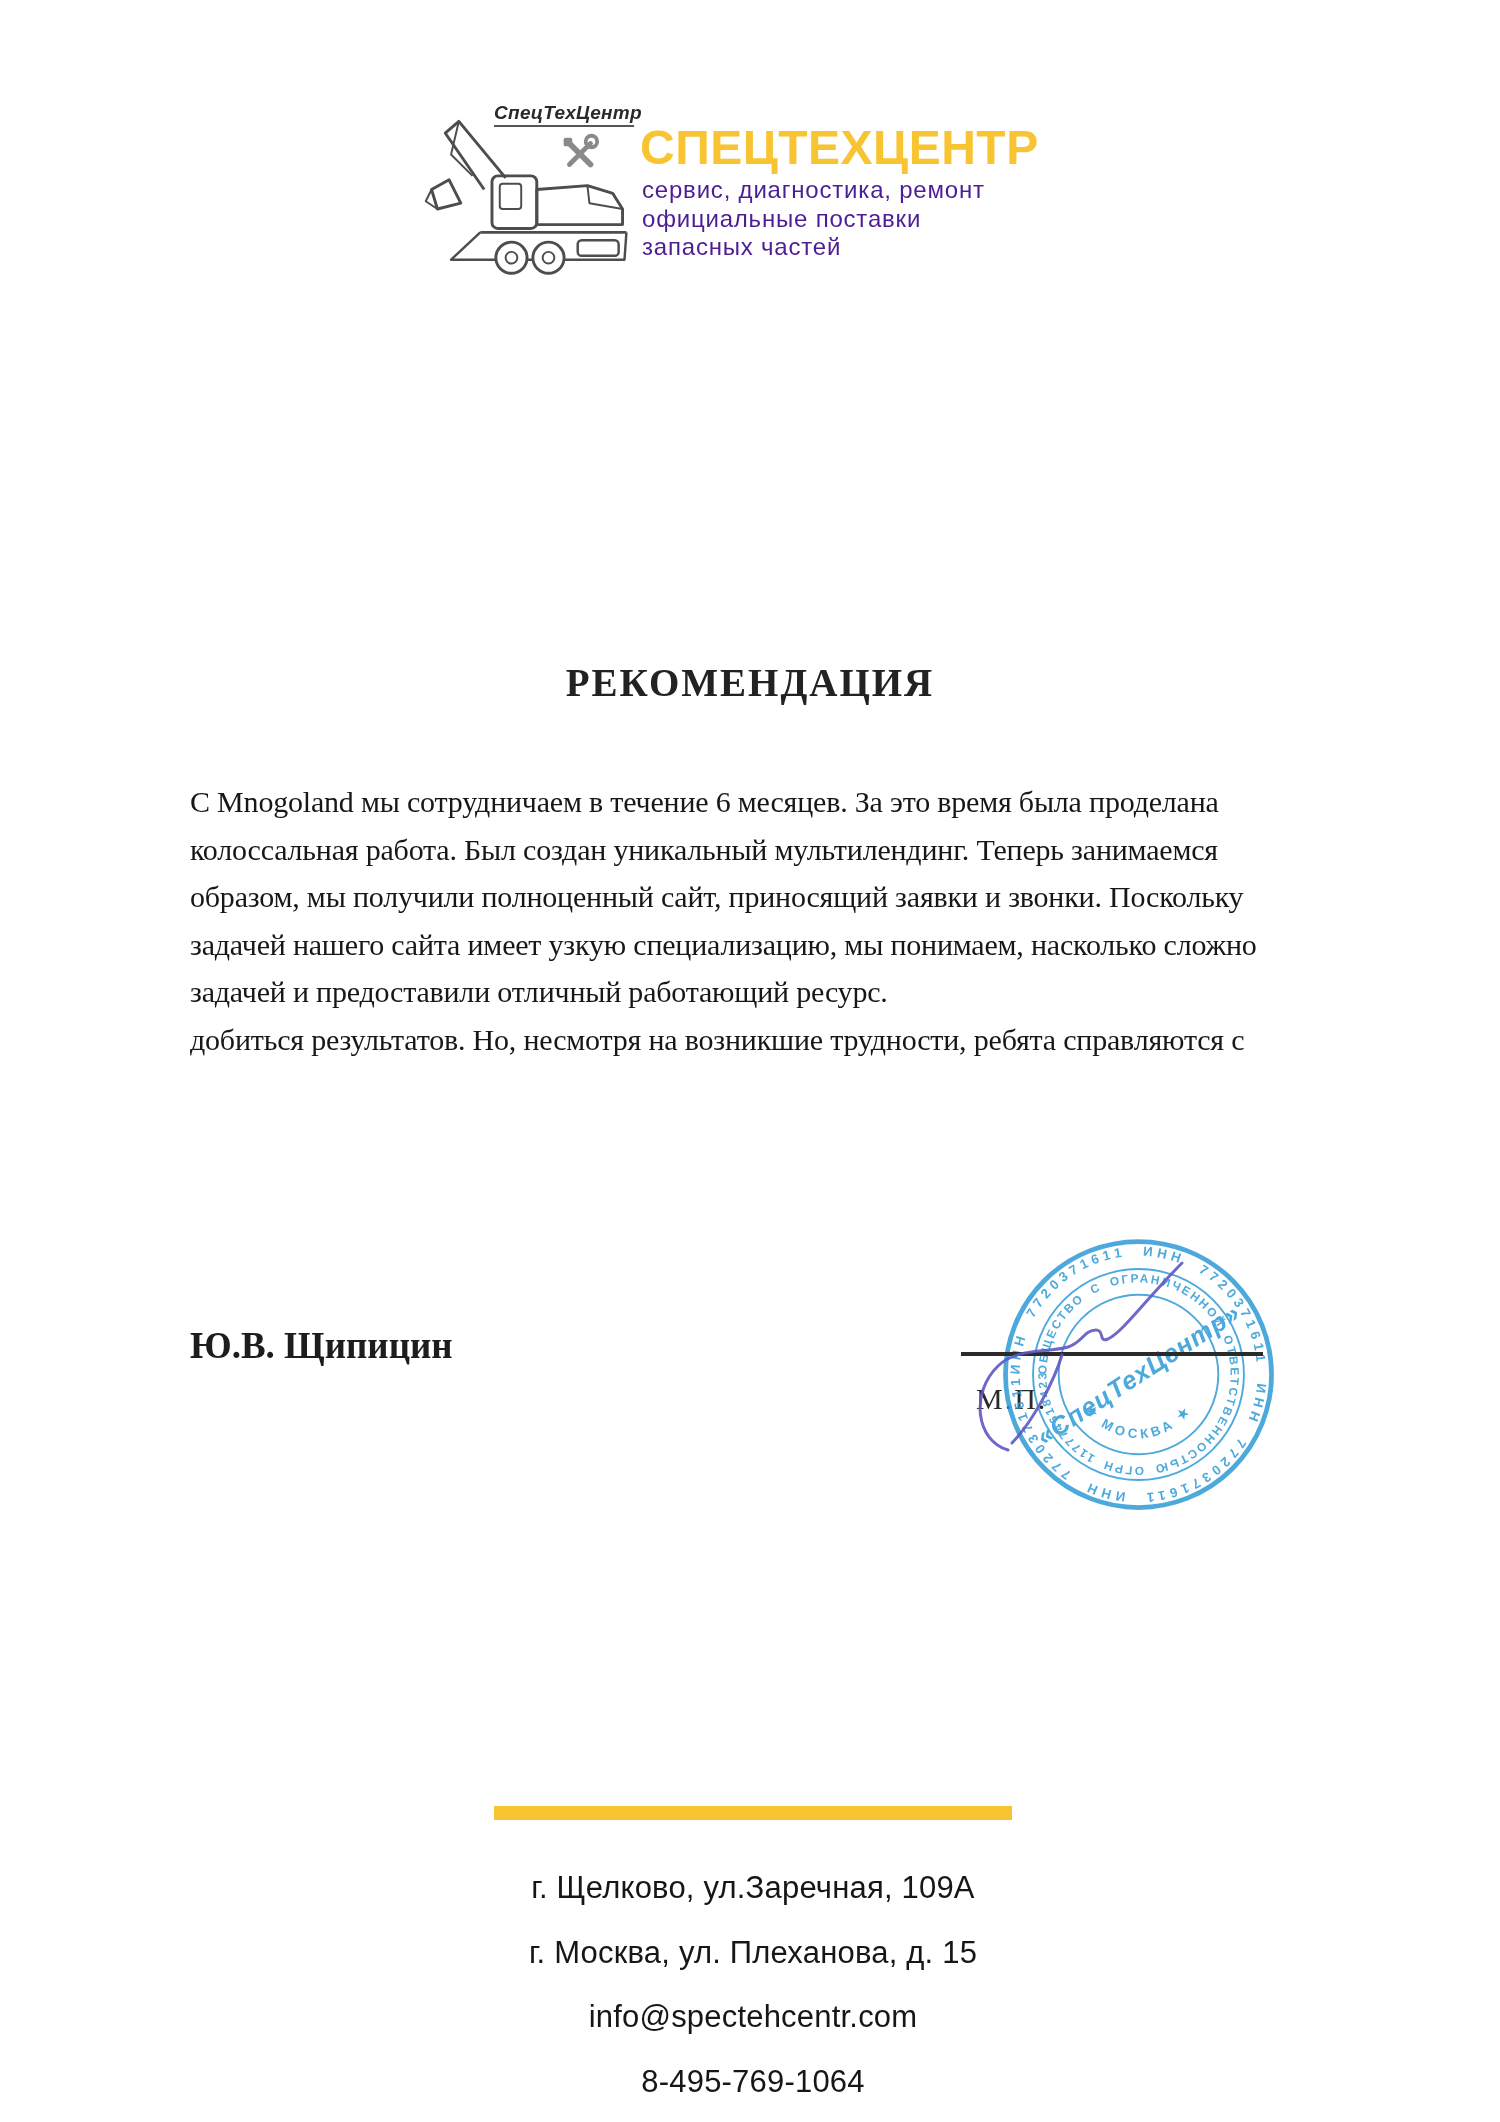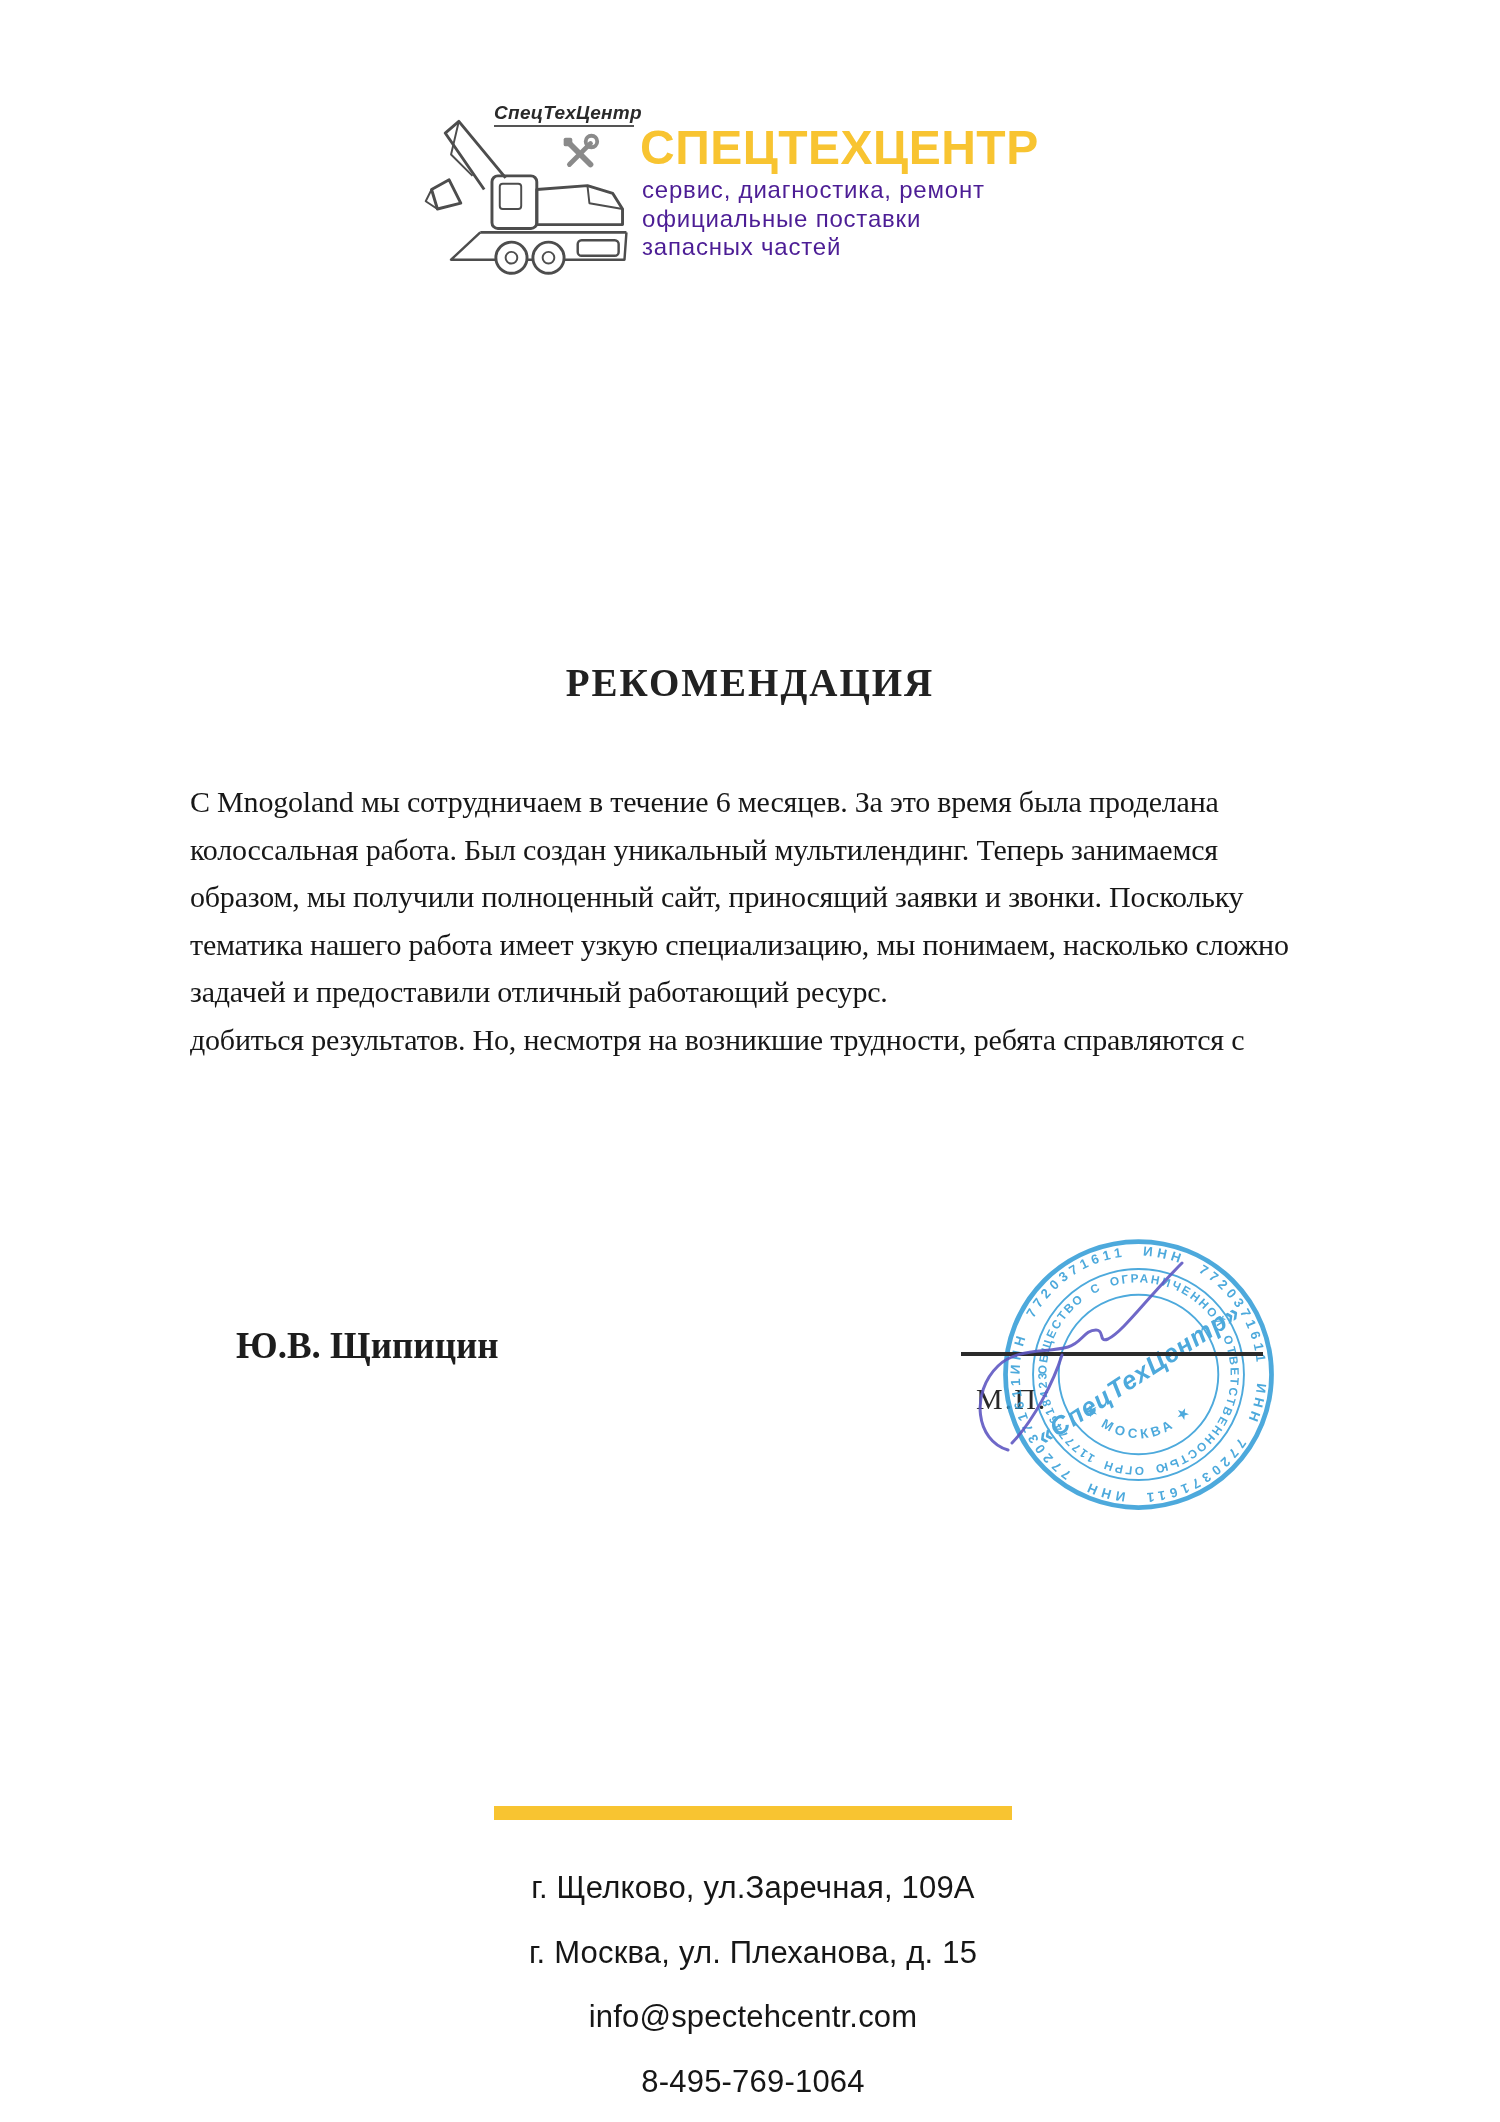--- a/index.html
+++ b/index.html
@@ -38,21 +38,21 @@
     position:absolute; left:0; top:660px; width:1500px; text-align:center;
     font-weight:bold; font-size:39px; letter-spacing:2px; color:#222;
   }
   .doc-body {
     position:absolute; left:190px; top:778px;
     font-size:30px; line-height:47.5px; letter-spacing:-0.2px;
     color:#171717; white-space:nowrap;
   }
   .signatory {
     position:absolute; left:190px; top:1324px;
-    font-weight:bold; font-size:37px; color:#1d1d1d; white-space:nowrap;margin-left:46px;
+    font-weight:bold; font-size:37px; color:#1d1d1d; white-space:nowrap;
   }
 
   
   .stamp { position:absolute; left:996px; top:1232px; width:285px; height:285px; opacity:.85; }
   .stamp-c { fill:none; stroke:var(--stamp-blue, #2E9BD6); }
   .stamp-c.thick { stroke-width:5; }
   .stamp-c.thin  { stroke-width:2; }
   .stamp text { fill:var(--stamp-blue, #2E9BD6); font-family:"Liberation Sans", sans-serif; font-weight:bold; }
   .ring1 { font-size:14px; letter-spacing:4.5px; word-spacing:9px; }
   .ring2 { font-size:12.5px; letter-spacing:2.2px; word-spacing:4px; }
@@ -122,21 +122,21 @@
     <div>официальные поставки</div>
     <div>запасных частей</div>
   </div>
 
   <div class="doc-title">РЕКОМЕНДАЦИЯ</div>
 
   <div class="doc-body">
     <div>С Mnogoland мы сотрудничаем в течение 6 месяцев. За это время была проделана</div>
     <div>колоссальная работа. Был создан уникальный мультилендинг. Теперь занимаемся</div>
     <div>образом, мы получили полноценный сайт, приносящий заявки и звонки. Поскольку</div>
-    <div>тематика нашего работа имеет узкую специализацию, мы понимаем, насколько сложно</div>
+    <div>задачей нашего сайта имеет узкую специализацию, мы понимаем, насколько сложно</div>
     <div>задачей и предоставили отличный работающий ресурс.</div>
     <div>добиться результатов. Но, несмотря на возникшие трудности, ребята справляются с</div>
   </div>
 
   <div class="signatory">Ю.В. Щипицин</div>
 
   <div class="seal-note">М.П.</div>
 
   <svg class="stamp" viewBox="0 0 300 300">
     <defs>

